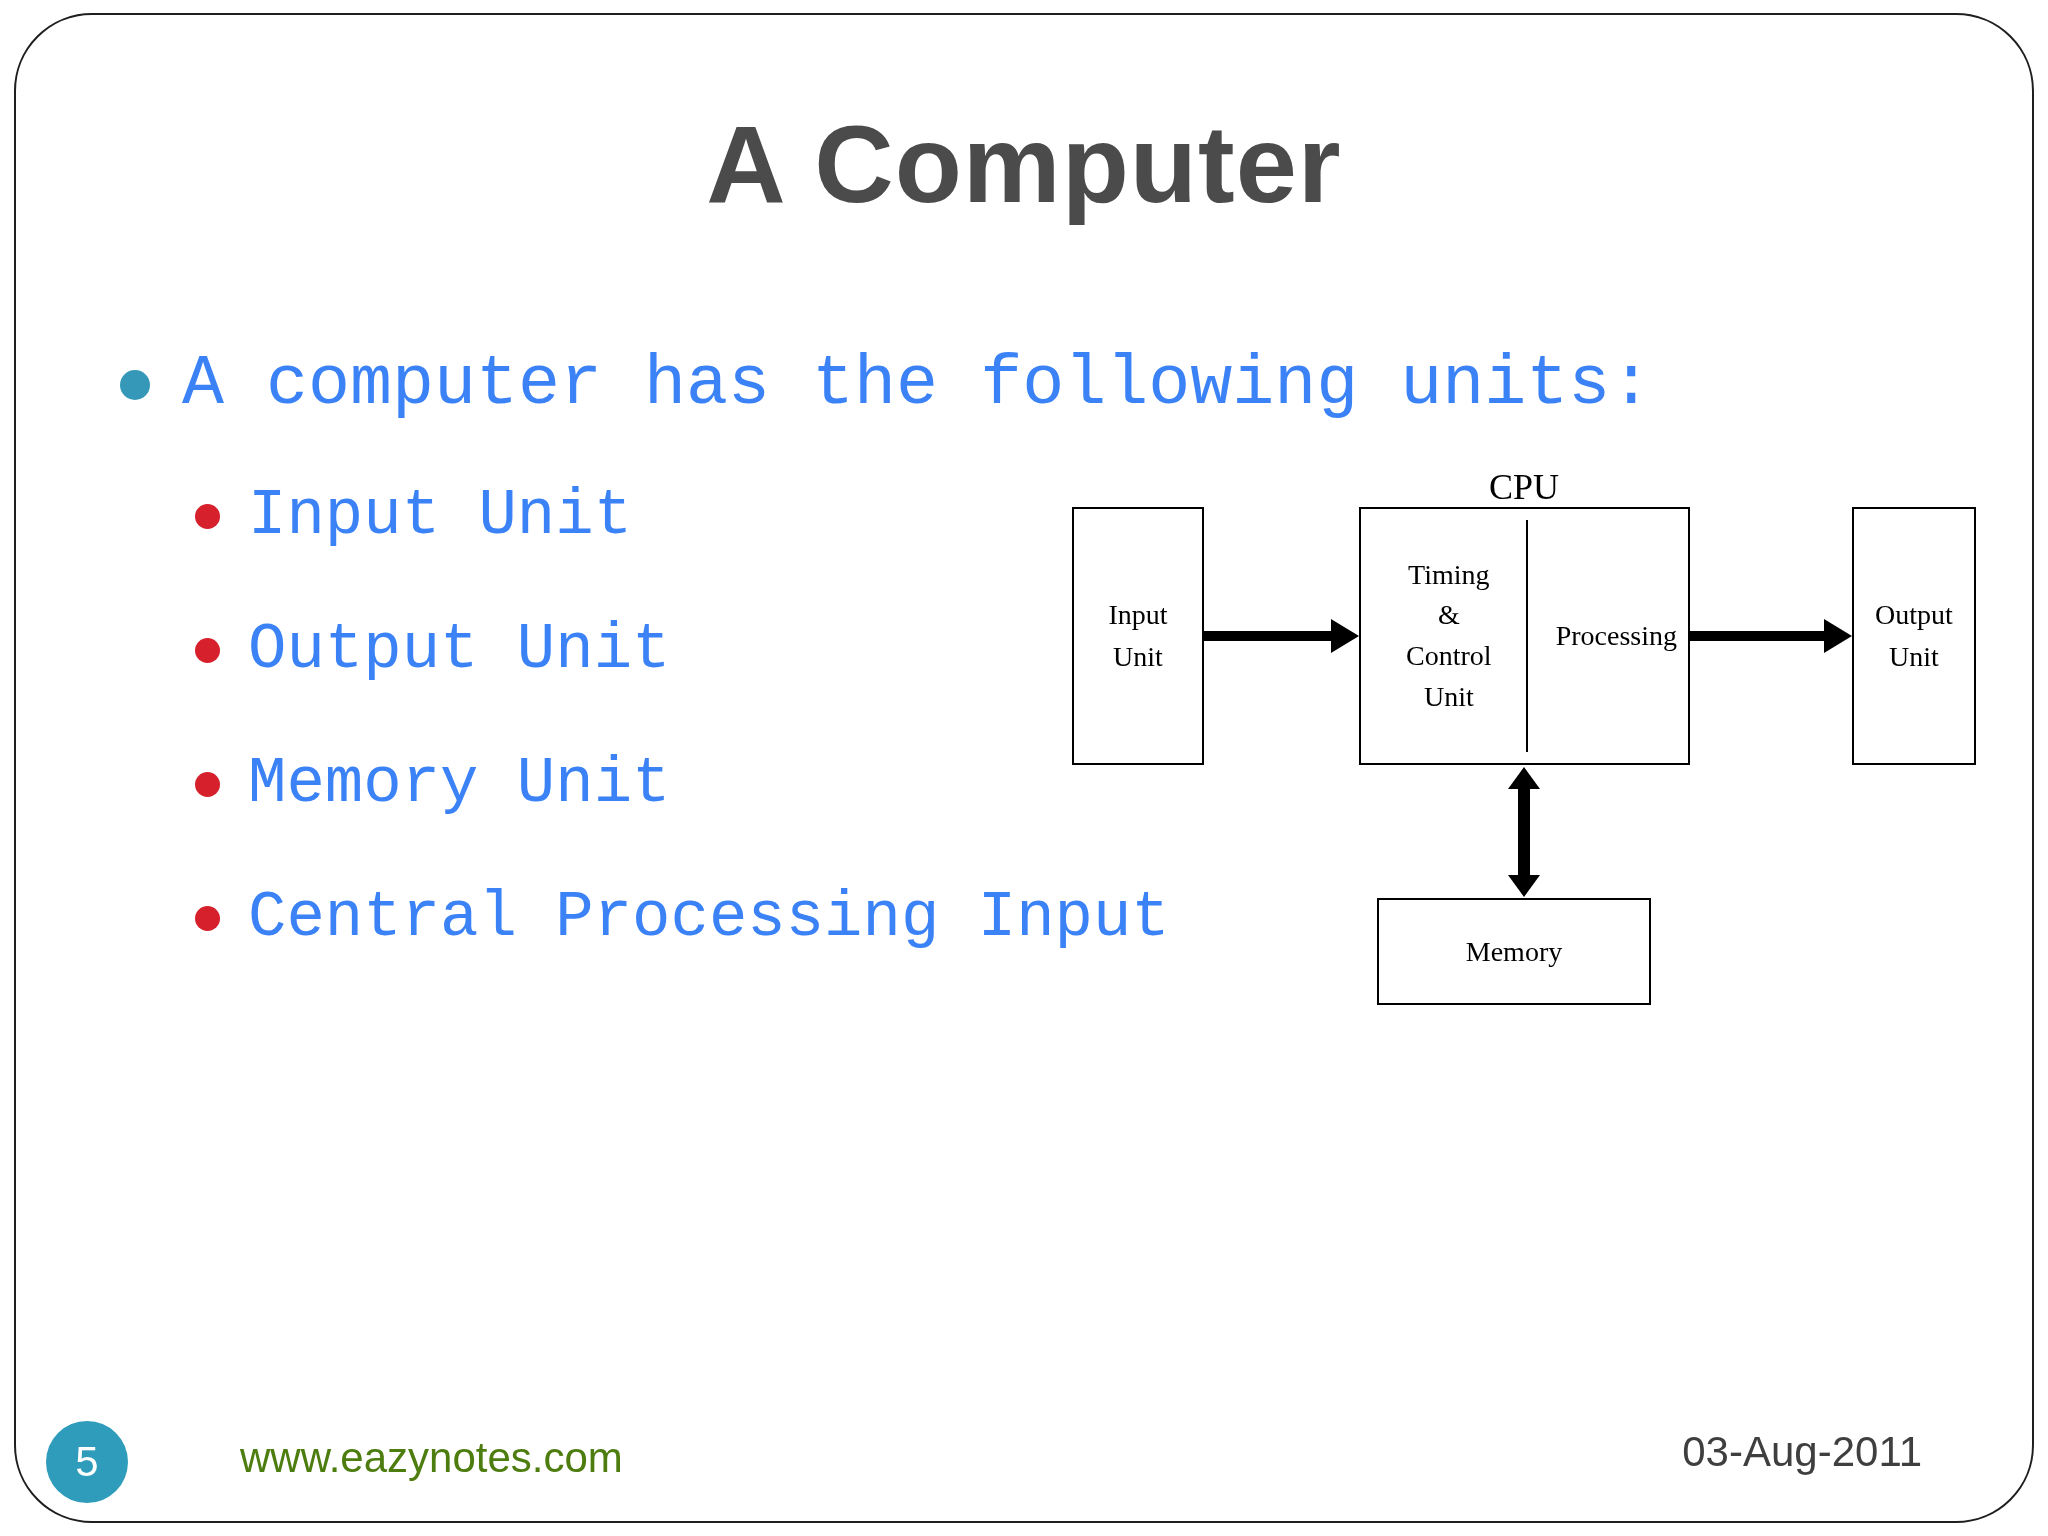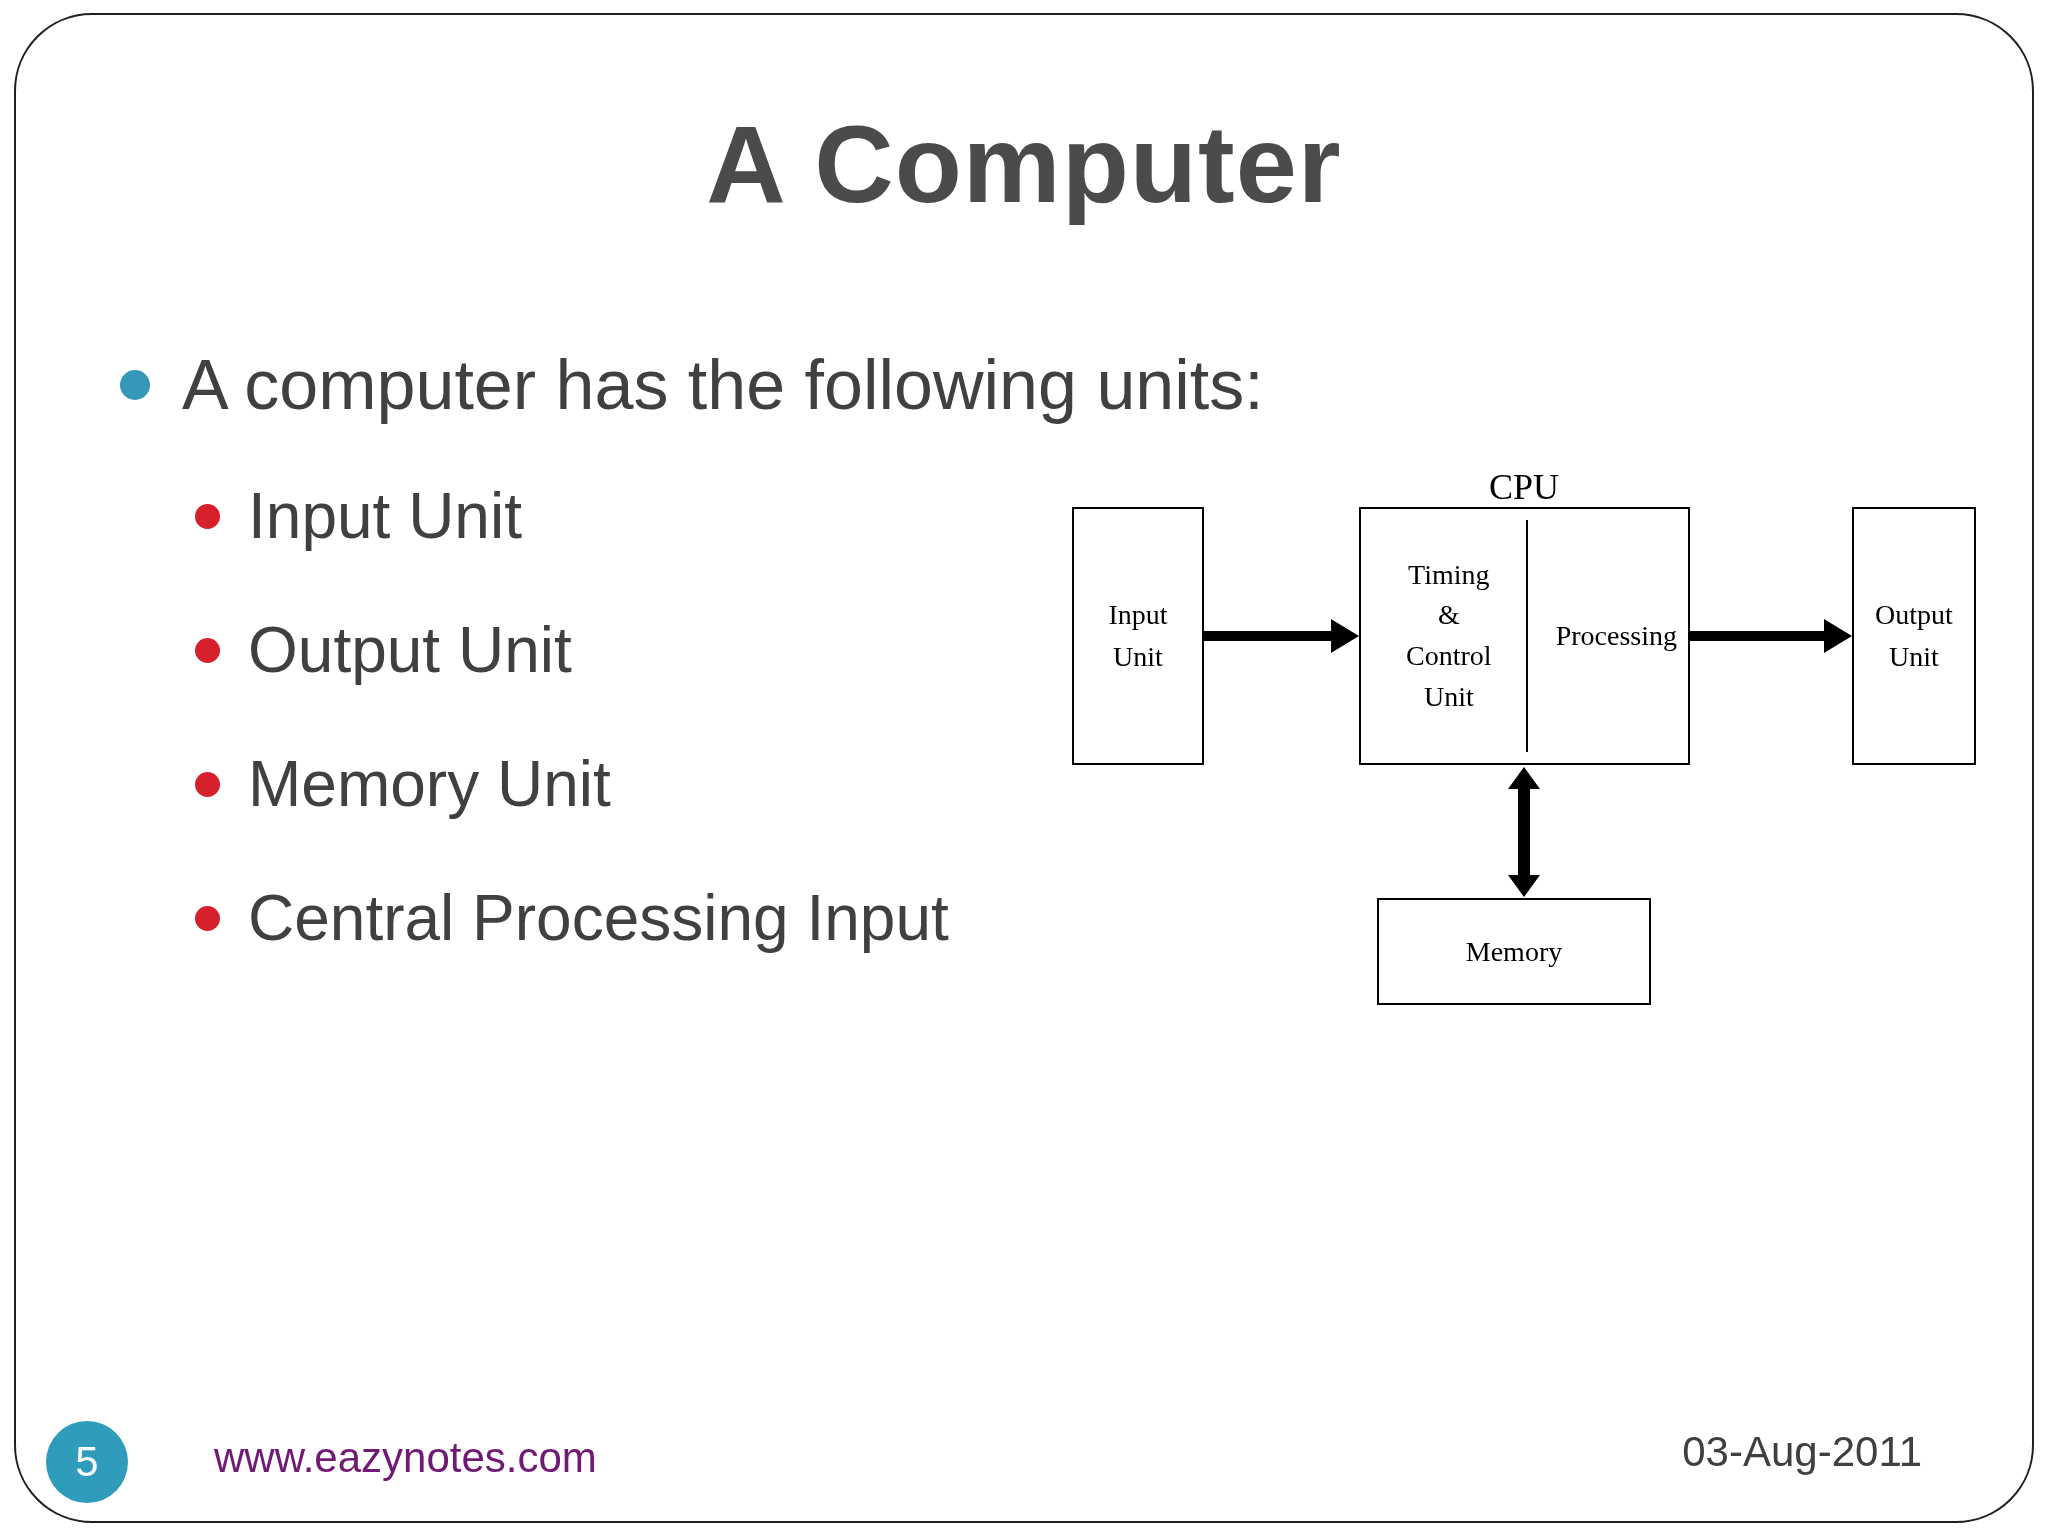--- a/index.html
+++ b/index.html
@@ -45,24 +45,25 @@
   }
   .dot.teal {
     width: 30px; height: 30px;
     background: #3598b8;
   }
   .dot.red {
     width: 25px; height: 25px;
     background: #d6202c;
   }
   .bullet-text {
-    color: #404040;
+    color: #3b82f6;
     font-size: 70px;
     line-height: 1.15;
     white-space: nowrap;
+    font-family: Liberation Mono, monospace;
   }
   .bullet-row.sub { left: 195px; gap: 28px; }
   .bullet-row.sub .bullet-text { font-size: 64px; }
   .bullet-row.sub1 { top: 480px; }
   .bullet-row.sub2 { top: 614px; }
   .bullet-row.sub3 { top: 748px; }
   .bullet-row.sub4 { top: 882px; }
 
   
   .diagram { position: absolute; left: 0; top: 0; }
@@ -159,23 +160,23 @@
     left: 46px; top: 1421px;
     width: 82px; height: 82px;
     border-radius: 50%;
     background: #2e9cba;
     display: flex; align-items: center; justify-content: center;
     color: #ffffff;
     font-size: 42px;
   }
   .footer-website {
     position: absolute;
-    left: 214px; top: 1434px;
+    left: 240px; top: 1434px;
     font-size: 42px;
-    color: #701a75;
+    color: #4d7c0f;
   }
   .footer-date {
     position: absolute;
     right: 126px; top: 1428px;
     font-size: 42px;
     color: #3f3f3f;
   }
 </style>
 </head>
 <body>

